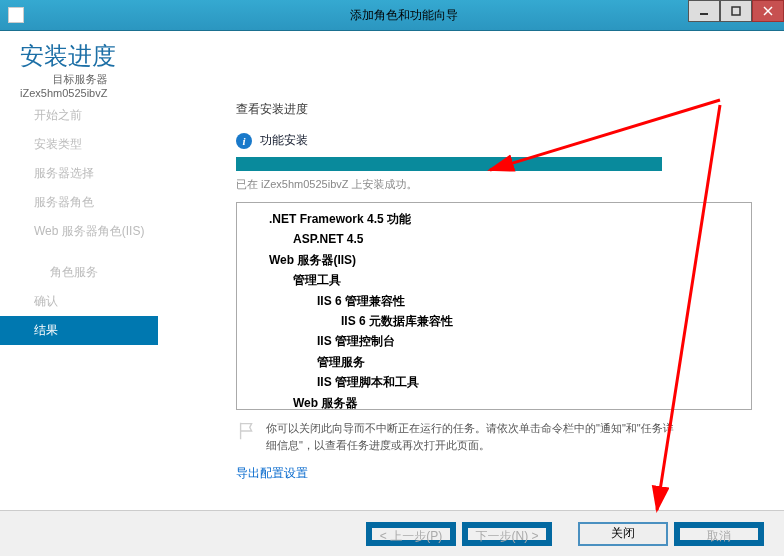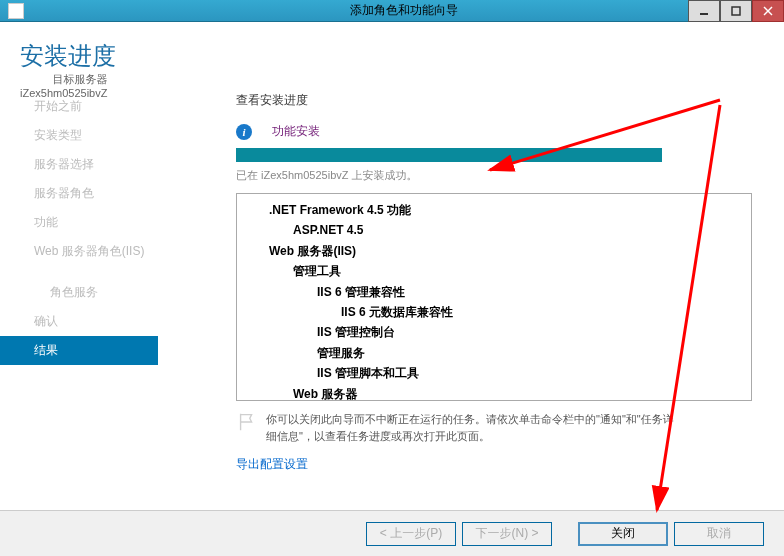--- a/index.html
+++ b/index.html
@@ -1,18 +1,18 @@
 <!DOCTYPE html>
 <html><head>
 <meta charset="utf-8">
 <style>
 * { box-sizing: border-box; margin: 0; padding: 0; }
 body { font-family: "Microsoft YaHei", "Segoe UI", sans-serif; font-size: 12px; background: #fff; width: 784px; height: 556px; overflow: hidden; position: relative; }
 
-.titlebar { height: 22px; background: linear-gradient(#35a9d1, #2b96c0); display: flex; align-items: center; position: relative; border-bottom: 1px solid #1a7090; }
+.titlebar { height: 31px; background: linear-gradient(#35a9d1, #2b96c0); display: flex; align-items: center; position: relative; border-bottom: 1px solid #1a7090; }
 .titlebar-icon { width: 16px; height: 16px; margin-left: 8px; background: #fff; border: 1px solid #ccc; }
 .titlebar-title { flex: 1; text-align: center; color: #000; font-size: 12px; }
 .window-controls { display: flex; position: absolute; right: 0; top: 0; }
 .win-btn { width: 32px; height: 22px; display: flex; align-items: center; justify-content: center; border: 1px solid #555; background: #ddd; font-size: 10px; cursor: pointer; }
 .win-btn.close { background: #c75050; color: #fff; border-color: #a03030; }
 .win-btn.close svg { fill: #fff; }
 
 .content { display: flex; height: 480px; gap: 48px; }
 
 .header-row { position: absolute; top: 40px; left: 20px; right: 20px; display: flex; justify-content: space-between; align-items: flex-start; flex-direction: column; }
@@ -22,40 +22,40 @@
 .sidebar { width: 180px; padding-top: 70px; padding-left: 0; }
 .sidebar-item { padding: 6px 12px 6px 34px; color: #bbb; font-size: 12px; cursor: default; }
 .sidebar-item.indent { padding-left: 50px; margin-top: 12px; }
 .sidebar-item.active { background: #0078b0; color: #fff; }
 
 .main { flex: 1; padding-top: 70px; padding-right: 32px; padding-left: 30px; position: relative; }
 .section-label { color: #333; margin-bottom: 14px; font-size: 12px; }
 
 .info-row { display: flex; align-items: center; gap: 8px; margin-bottom: 8px; }
 .info-icon { width: 16px; height: 16px; border-radius: 50%; background: #1979ca; color: #fff; font-size: 11px; font-weight: bold; display: flex; align-items: center; justify-content: center; font-family: Georgia, serif; font-style: italic; }
-.info-text { font-size: 12px; color: #701a75; margin-left: 12px; }
+.info-text { font-size: 12px; color: #0f172a; }
 
 .progress-bar { height: 14px; background: #098a9c; margin-bottom: 6px; width: 426px; }
 .progress-status { font-size: 11px; color: #888; margin-bottom: 10px; }
 
 .feature-box { border: 1px solid #aaa; height: 208px; width: 516px; overflow-y: scroll; padding: 6px 8px; font-size: 12px; line-height: 1.7; }
 .feature-box b { font-weight: bold; }
 .ind1 { padding-left: 24px; }
 .ind2 { padding-left: 48px; }
 .ind3 { padding-left: 72px; }
 .ind4 { padding-left: 96px; }
 
 .hint-row { display: flex; gap: 8px; margin-top: 10px; width: 444px; }
 .flag-icon { width: 22px; height: 22px; flex-shrink: 0; opacity: 0.4; }
 .hint-text { font-size: 11px; color: #555; line-height: 1.5; }
 
 .export-link { color: #0066cc; font-size: 12px; margin-top: 12px; display: inline-block; cursor: pointer; }
 
 .button-bar { position: absolute; bottom: 0; left: 0; right: 0; height: 46px; border-top: 1px solid #ccc; background: #f0f0f0; display: flex; justify-content: flex-end; align-items: center; gap: 6px; padding-right: 20px; }
-.btn { width: 90px; height: 24px; border: 1px solid #0369a1; background: #eee; font-size: 12px; cursor: pointer; }
+.btn { width: 90px; height: 24px; border: 6px solid #0369a1; background: #eee; font-size: 12px; cursor: pointer; }
 .btn:disabled { color: #aaa; cursor: default; background: #f0f0f0; }
 .btn.primary { border: 2px solid #4a90c0; }
 
 
 .arrow { position: absolute; pointer-events: none; }
 </style>
 </head>
 <body>
 
 <div class="titlebar">
@@ -88,21 +88,20 @@
     <div>iZex5hm0525ibvZ</div>
   </div>
 </div>
 
 <div class="content">
   <div class="sidebar">
     <div class="sidebar-item">开始之前</div>
     <div class="sidebar-item">安装类型</div>
     <div class="sidebar-item">服务器选择</div>
     <div class="sidebar-item">服务器角色</div>
-    <div class="sidebar-item">功能</div>
     <div class="sidebar-item">Web 服务器角色(IIS)</div>
     <div class="sidebar-item indent">角色服务</div>
     <div class="sidebar-item">确认</div>
     <div class="sidebar-item active">结果</div>
   </div>
 
   <div class="main">
     <div class="section-label">查看安装进度</div>
 
     <div class="info-row">

